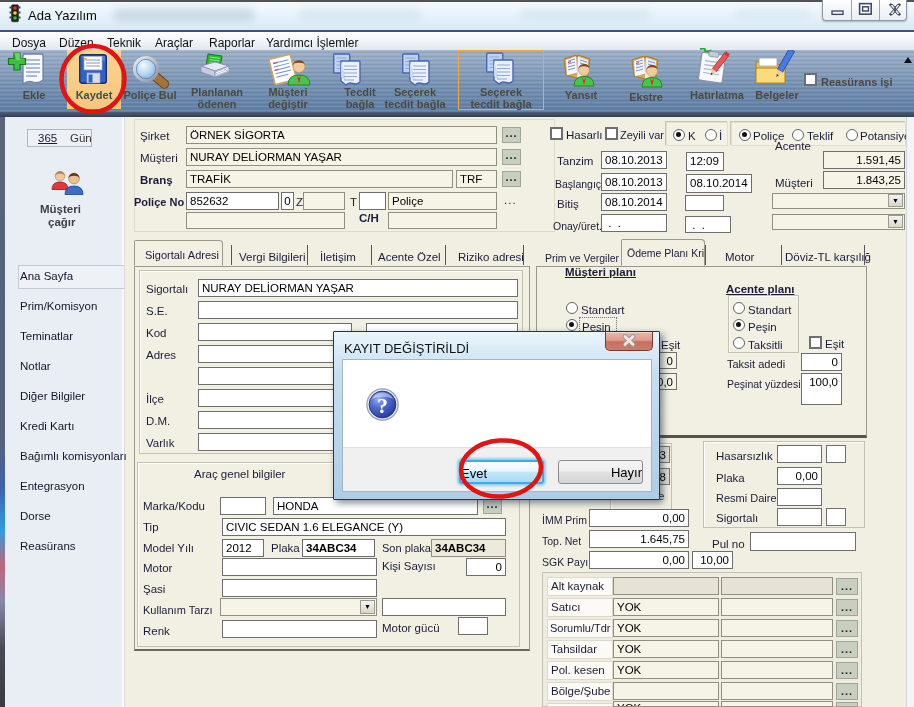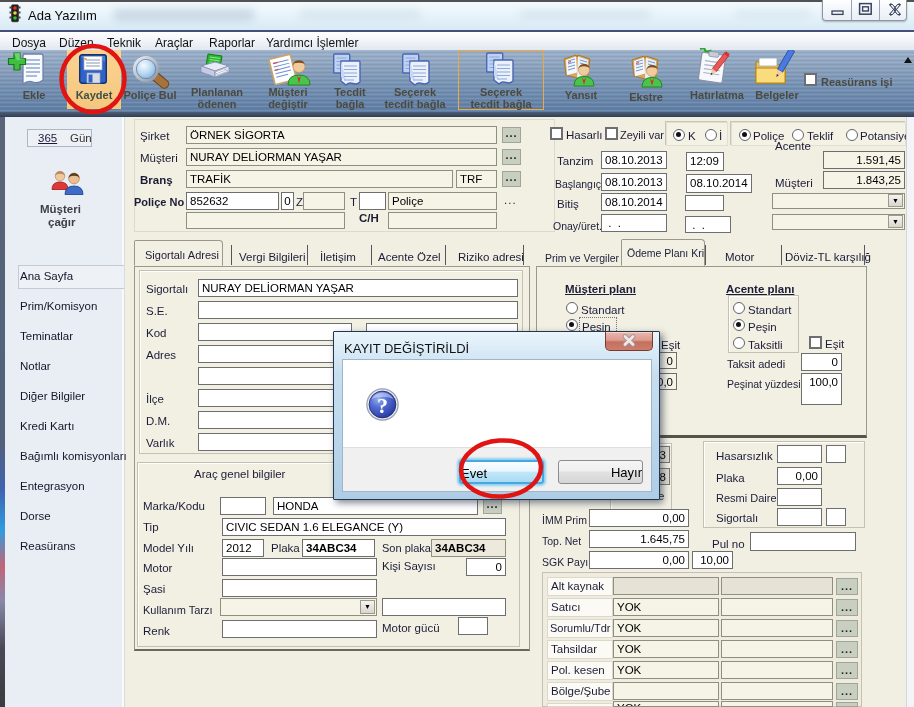--- a/index.html
+++ b/index.html
@@ -74,21 +74,21 @@
 
 <div class="abs" style="left:67px;top:50px;width:54px;height:59px;background:linear-gradient(180deg,#FAD391,#F5C77E)"></div>
 
 <div class="abs" style="left:458px;top:50px;width:86px;height:60px;border:1px solid #F0A83C"></div>
 
 <div class="tlbl" style="left:14px;top:89px;width:40px">Ekle</div>
 <div class="tlbl" style="left:70px;top:89px;width:48px;color:#3F4F48">Kaydet</div>
 <div class="tlbl" style="left:122px;top:89px;width:56px">Poliçe Bul</div>
 <div class="tlbl" style="left:186px;top:86px;width:62px">Planlanan<br>ödenen</div>
 <div class="tlbl" style="left:258px;top:86px;width:60px">Müşteri<br>değiştir</div>
-<div class="tlbl" style="left:328px;top:86px;width:44px">Tecdit<br>bağla</div>
+<div class="tlbl" style="left:338px;top:86px;width:44px">Tecdit<br>bağla</div>
 <div class="tlbl" style="left:382px;top:86px;width:66px">Seçerek<br>tecdit bağla</div>
 <div class="tlbl" style="left:468px;top:86px;width:66px">Seçerek<br>tecdit bağla</div>
 <div class="tlbl" style="left:556px;top:89px;width:50px">Yansıt</div>
 <div class="tlbl" style="left:622px;top:91px;width:48px">Ekstre</div>
 <div class="tlbl" style="left:685px;top:89px;width:64px">Hatırlatma</div>
 <div class="tlbl" style="left:748px;top:89px;width:58px">Belgeler</div>
 <div class="chk" style="left:804px;top:73px;background:#fff"></div>
 <div class="tlbl" style="left:821px;top:76px">Reasürans işi</div>
 <svg class="abs" style="left:903px;top:56px" width="10" height="8" viewBox="0 0 10 8">
     <path d="M1 7 L5 1 L9 7 Z" fill="#111"></path>
@@ -405,21 +405,21 @@
 
 <div class="abs" style="left:536px;top:266px;width:331px;height:172px;border:1px solid #9A988A;border-bottom:3px solid #55544A;background:#F2F0E3"></div>
 <div class="l" style="left:545px;top:252px;font-size:10.5px">Prim ve Vergiler</div>
 <div class="abs" style="left:621px;top:239px;width:84px;height:27px;border:1px solid #9A988A;border-bottom:1px solid #F2F0E3;border-radius:2px 4px 0 0;background:#F2F0E3"></div>
 <div class="l" style="left:627px;top:247px;font-size:10.5px">Ödeme Planı Kri</div>
 <div class="l" style="left:725px;top:251px">Motor</div>
 <div class="l" style="left:785px;top:251px">Döviz-TL karşılığ</div>
 <div class="abs" style="left:705px;top:245px;width:1px;height:20px;background:#55555F"></div>
 <div class="abs" style="left:781px;top:245px;width:1px;height:20px;background:#55555F"></div>
 <div class="abs" style="left:864px;top:245px;width:1px;height:20px;background:#55555F"></div>
-<div class="l b" style="left:565px;top:283px;text-decoration:underline">Müşteri planı</div>
+<div class="l b" style="left:565px;top:266px;text-decoration:underline">Müşteri planı</div>
 <div class="rad" style="left:566px;top:302px"></div>
 <div class="l" style="left:581px;top:304px">Standart</div>
 <div class="rad on" style="left:566px;top:319px"></div>
 <div class="abs" style="left:579px;top:317px;width:38px;height:16px;border:1px dotted #777"></div>
 <div class="l" style="left:582px;top:321px">Peşin</div>
 <div class="l b" style="left:726px;top:283px;text-decoration:underline">Acente planı</div>
 <div class="gb" style="left:728px;top:295px;width:71px;height:58px"></div>
 <div class="rad" style="left:733px;top:302px"></div>
 <div class="l" style="left:748px;top:304px">Standart</div>
 <div class="rad on" style="left:733px;top:319px"></div>

